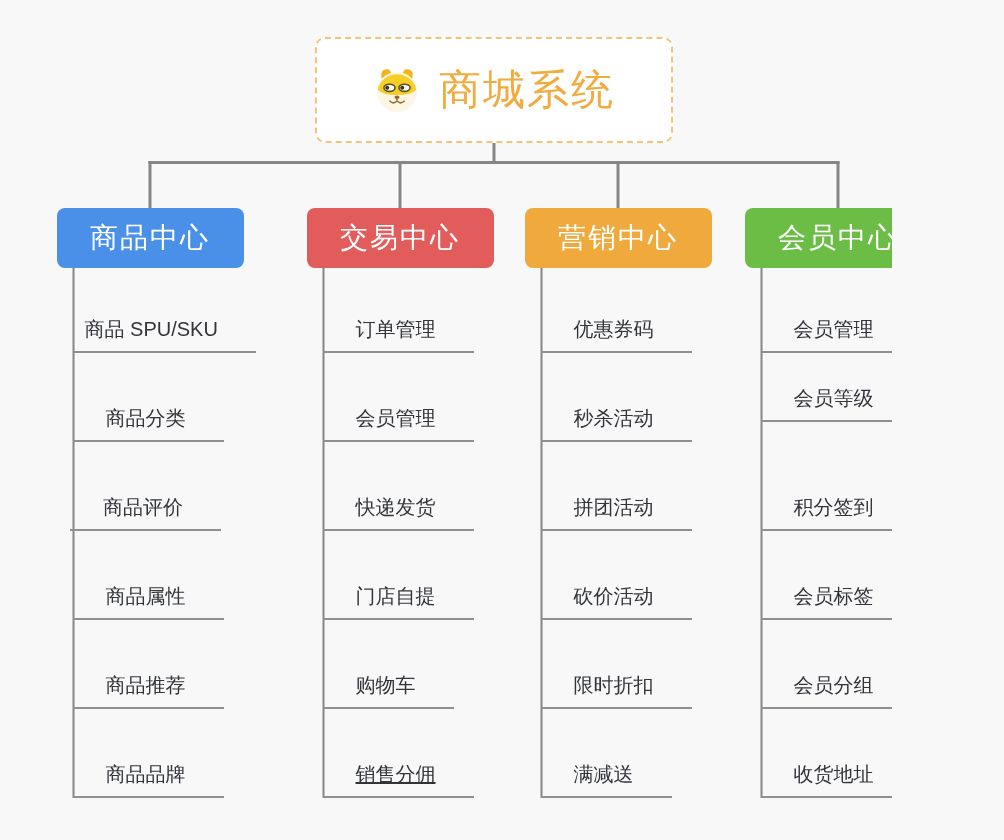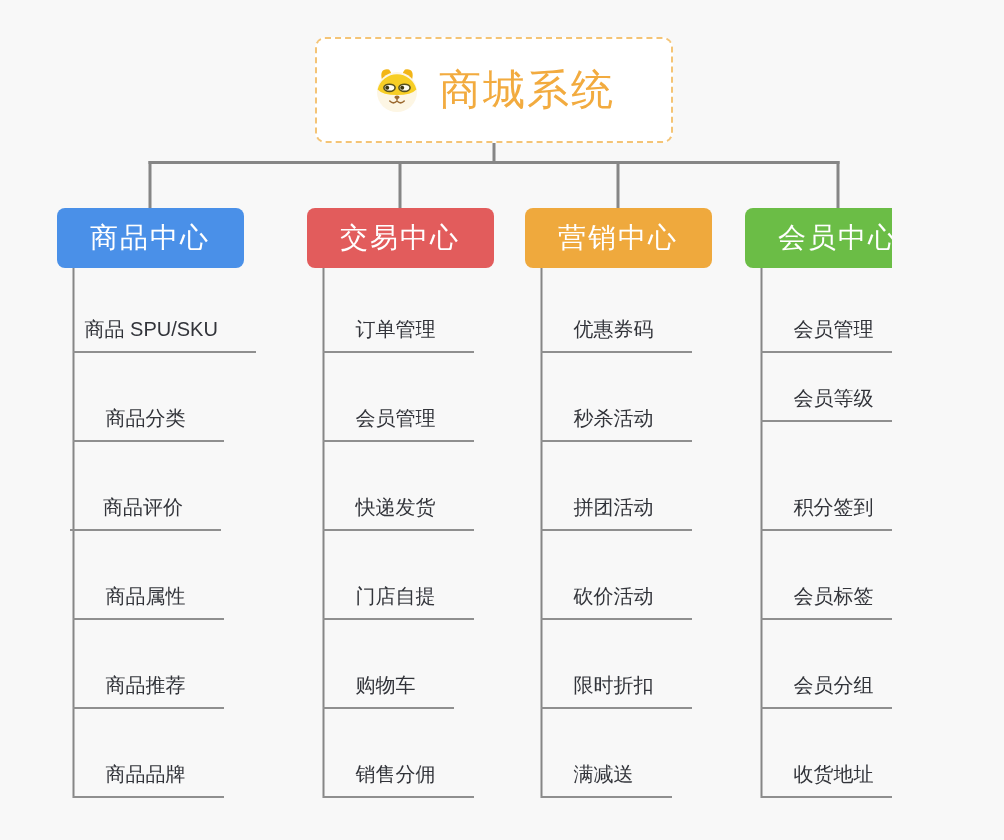--- a/index.html
+++ b/index.html
@@ -105,21 +105,21 @@
       <div class="leaf" style="left: 72.5px; top: 671px;">商品推荐</div>
       <div class="leaf" style="left: 72.5px; top: 760px;">商品品牌</div>
       <div class="branch-box" style="left: 306.5px; top: 208px; background: rgb(226, 92, 92);">
         <span class="branch-label">交易中心</span>
       </div>
       <div class="leaf" style="left: 322.5px; top: 315px;">订单管理</div>
       <div class="leaf" style="left: 322.5px; top: 404px;">会员管理</div>
       <div class="leaf" style="left: 322.5px; top: 493px;">快递发货</div>
       <div class="leaf" style="left: 322.5px; top: 582px;">门店自提</div>
       <div class="leaf" style="left: 322.5px; top: 671px;">购物车</div>
-      <div class="leaf" style="left: 322.5px; top: 760px;">销售分佣</div>
+      <div class="leaf" style="left: 322.5px; top: 760px; text-decoration: underline;">销售分佣</div>
       <div class="branch-box" style="left: 524.5px; top: 208px; background: rgb(239, 169, 61);">
         <span class="branch-label">营销中心</span>
       </div>
       <div class="leaf" style="left: 540.5px; top: 315px;">优惠券码</div>
       <div class="leaf" style="left: 540.5px; top: 404px;">秒杀活动</div>
       <div class="leaf" style="left: 540.5px; top: 493px;">拼团活动</div>
       <div class="leaf" style="left: 540.5px; top: 582px;">砍价活动</div>
       <div class="leaf" style="left: 540.5px; top: 671px;">限时折扣</div>
       <div class="leaf" style="left: 540.5px; top: 760px;">满减送</div>
       <div class="branch-box" style="left: 744.5px; top: 208px; background: rgb(107, 189, 70);">

